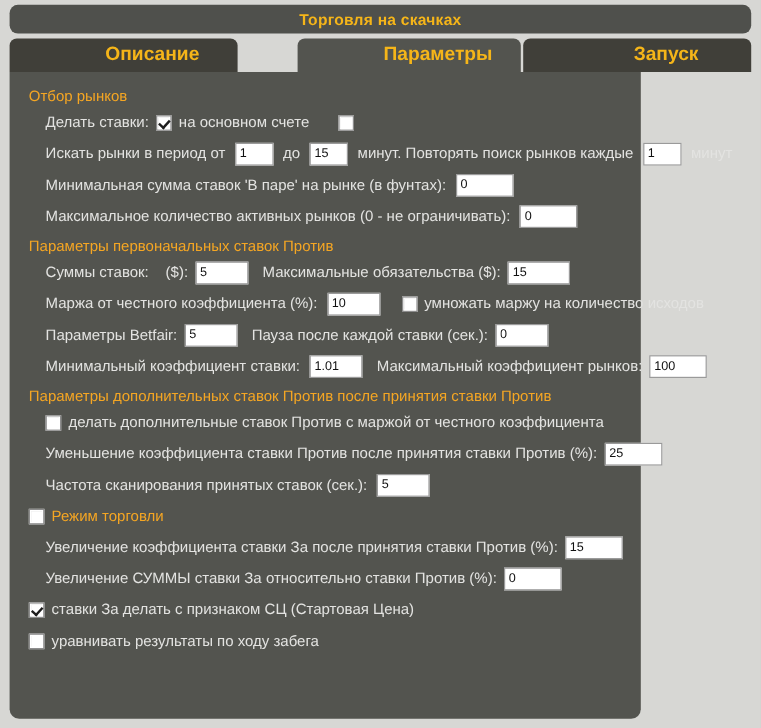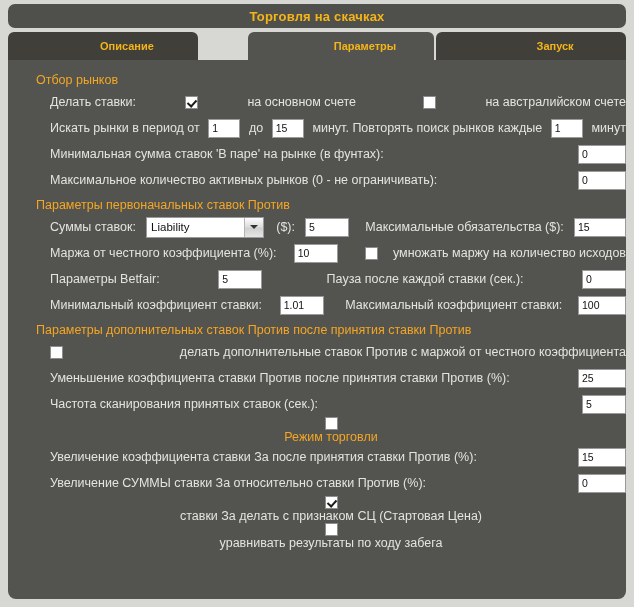--- a/index.html
+++ b/index.html
@@ -39,56 +39,55 @@
     left: 8px; top: 32px;
     width: 618px; height: 28px;
     display: flex;
     gap: 2px;
   }
   .tab {
     height: 28px;
     border-radius: 6px 6px 0 0;
     display: flex; align-items: center; justify-content: center;
     color: #f5b519;
-    font-size: 11px;
+    font-size: 16px;
     font-weight: bold;
     background: #404039;
     cursor: pointer;
     padding-left: 48px;
   }
   .tab.inactive { background: #403f39; width: 206px; }
   .tab.active   { background: #53544f; width: 202px; margin-left: 48px; }
 
   
   .panel {
     position: absolute;
     left: 8px; top: 60px;
-    width: 618px; height: 539px;
+    width: 526px; height: 539px;
     background: #53544f;
     border-radius: 0 0 8px 8px;
-    padding: 8px 0 0 12px;
+    padding: 8px 0 0 0;
   }
 
   .section-header {
     color: #f5a623;
     font-size: 12.5px;
     margin: 5px 0 2px 16px;
   }
 
   .row {
     display: flex;
     align-items: center;
     min-height: 26px;
     margin-left: 30px;
     color: #e3e3e1;
     font-size: 12.5px;
     white-space: nowrap;
-    justify-content: space-between;
-  }
-  .row.indent-sm { margin-left: 16px; flex-direction: column; }
+  }
+  .row.indent-sm { margin-left: 16px; }
   .row .lbl { color: #e3e3e1; }
   .row .lbl.accent { color: #f5a623; }
   .sp6  { width: 6px;  flex: none; }
   .sp8  { width: 8px;  flex: none; }
   .sp12 { width: 12px; flex: none; }
   .sp18 { width: 18px; flex: none; }
   .sp24 { width: 24px; flex: none; }
 
   
   .txt {
@@ -184,21 +183,20 @@
 
     <div class="row">
       <span class="lbl">Делать ставки:</span>
       <span class="sp6"></span>
       <span class="cb checked"></span>
       <span class="sp6"></span>
       <span class="lbl">на основном счете</span>
       <span class="sp24"></span>
       <span class="cb"></span>
       <span class="sp6"></span>
-      <span class="lbl">на австралийском счете</span>
     </div>
 
     <div class="row">
       <span class="lbl">Искать рынки в период от</span>
       <span class="sp8"></span>
       <input class="txt w32" value="1" style="">
       <span class="sp8"></span>
       <span class="lbl">до</span>
       <span class="sp8"></span>
       <input class="txt w32" value="15" style="">
@@ -220,26 +218,20 @@
       <span class="lbl">Максимальное количество активных рынков (0 - не ограничивать):</span>
       <span class="sp8"></span>
       <input class="txt w48" value="0" style="">
     </div>
 
     <div class="section-header">Параметры первоначальных ставок Против</div>
 
     <div class="row">
       <span class="lbl">Суммы ставок:</span>
       <span class="sp6"></span>
-      <span class="combo">
-        <span class="combo-value">Liability</span>
-        <span class="combo-btn">
-          <span class="combo-arrow"></span>
-        </span>
-      </span>
       <span class="sp8"></span>
       <span class="lbl">($):</span>
       <span class="sp6"></span>
       <input class="txt w44" value="5" style="">
       <span class="sp12"></span>
       <span class="lbl">Максимальные обязательства ($):</span>
       <span class="sp6"></span>
       <input class="txt w52" value="15" style="">
     </div>
 
@@ -261,21 +253,21 @@
       <span class="lbl">Пауза после каждой ставки (сек.):</span>
       <span class="sp6"></span>
       <input class="txt w44" value="0" style="">
     </div>
 
     <div class="row">
       <span class="lbl">Минимальный коэффициент ставки:</span>
       <span class="sp8"></span>
       <input class="txt w44" value="1.01" style="">
       <span class="sp12"></span>
-      <span class="lbl">Максимальный коэффициент ставки:</span>
+      <span class="lbl">Максимальный коэффициент рынков:</span>
       <span class="sp6"></span>
       <input class="txt w48" value="100" style="">
     </div>
 
     <div class="section-header">Параметры дополнительных ставок Против после принятия ставки Против</div>
 
     <div class="row">
       <span class="cb"></span>
       <span class="sp6"></span>
       <span class="lbl">делать дополнительные ставок Против с маржой от честного коэффициента</span>

